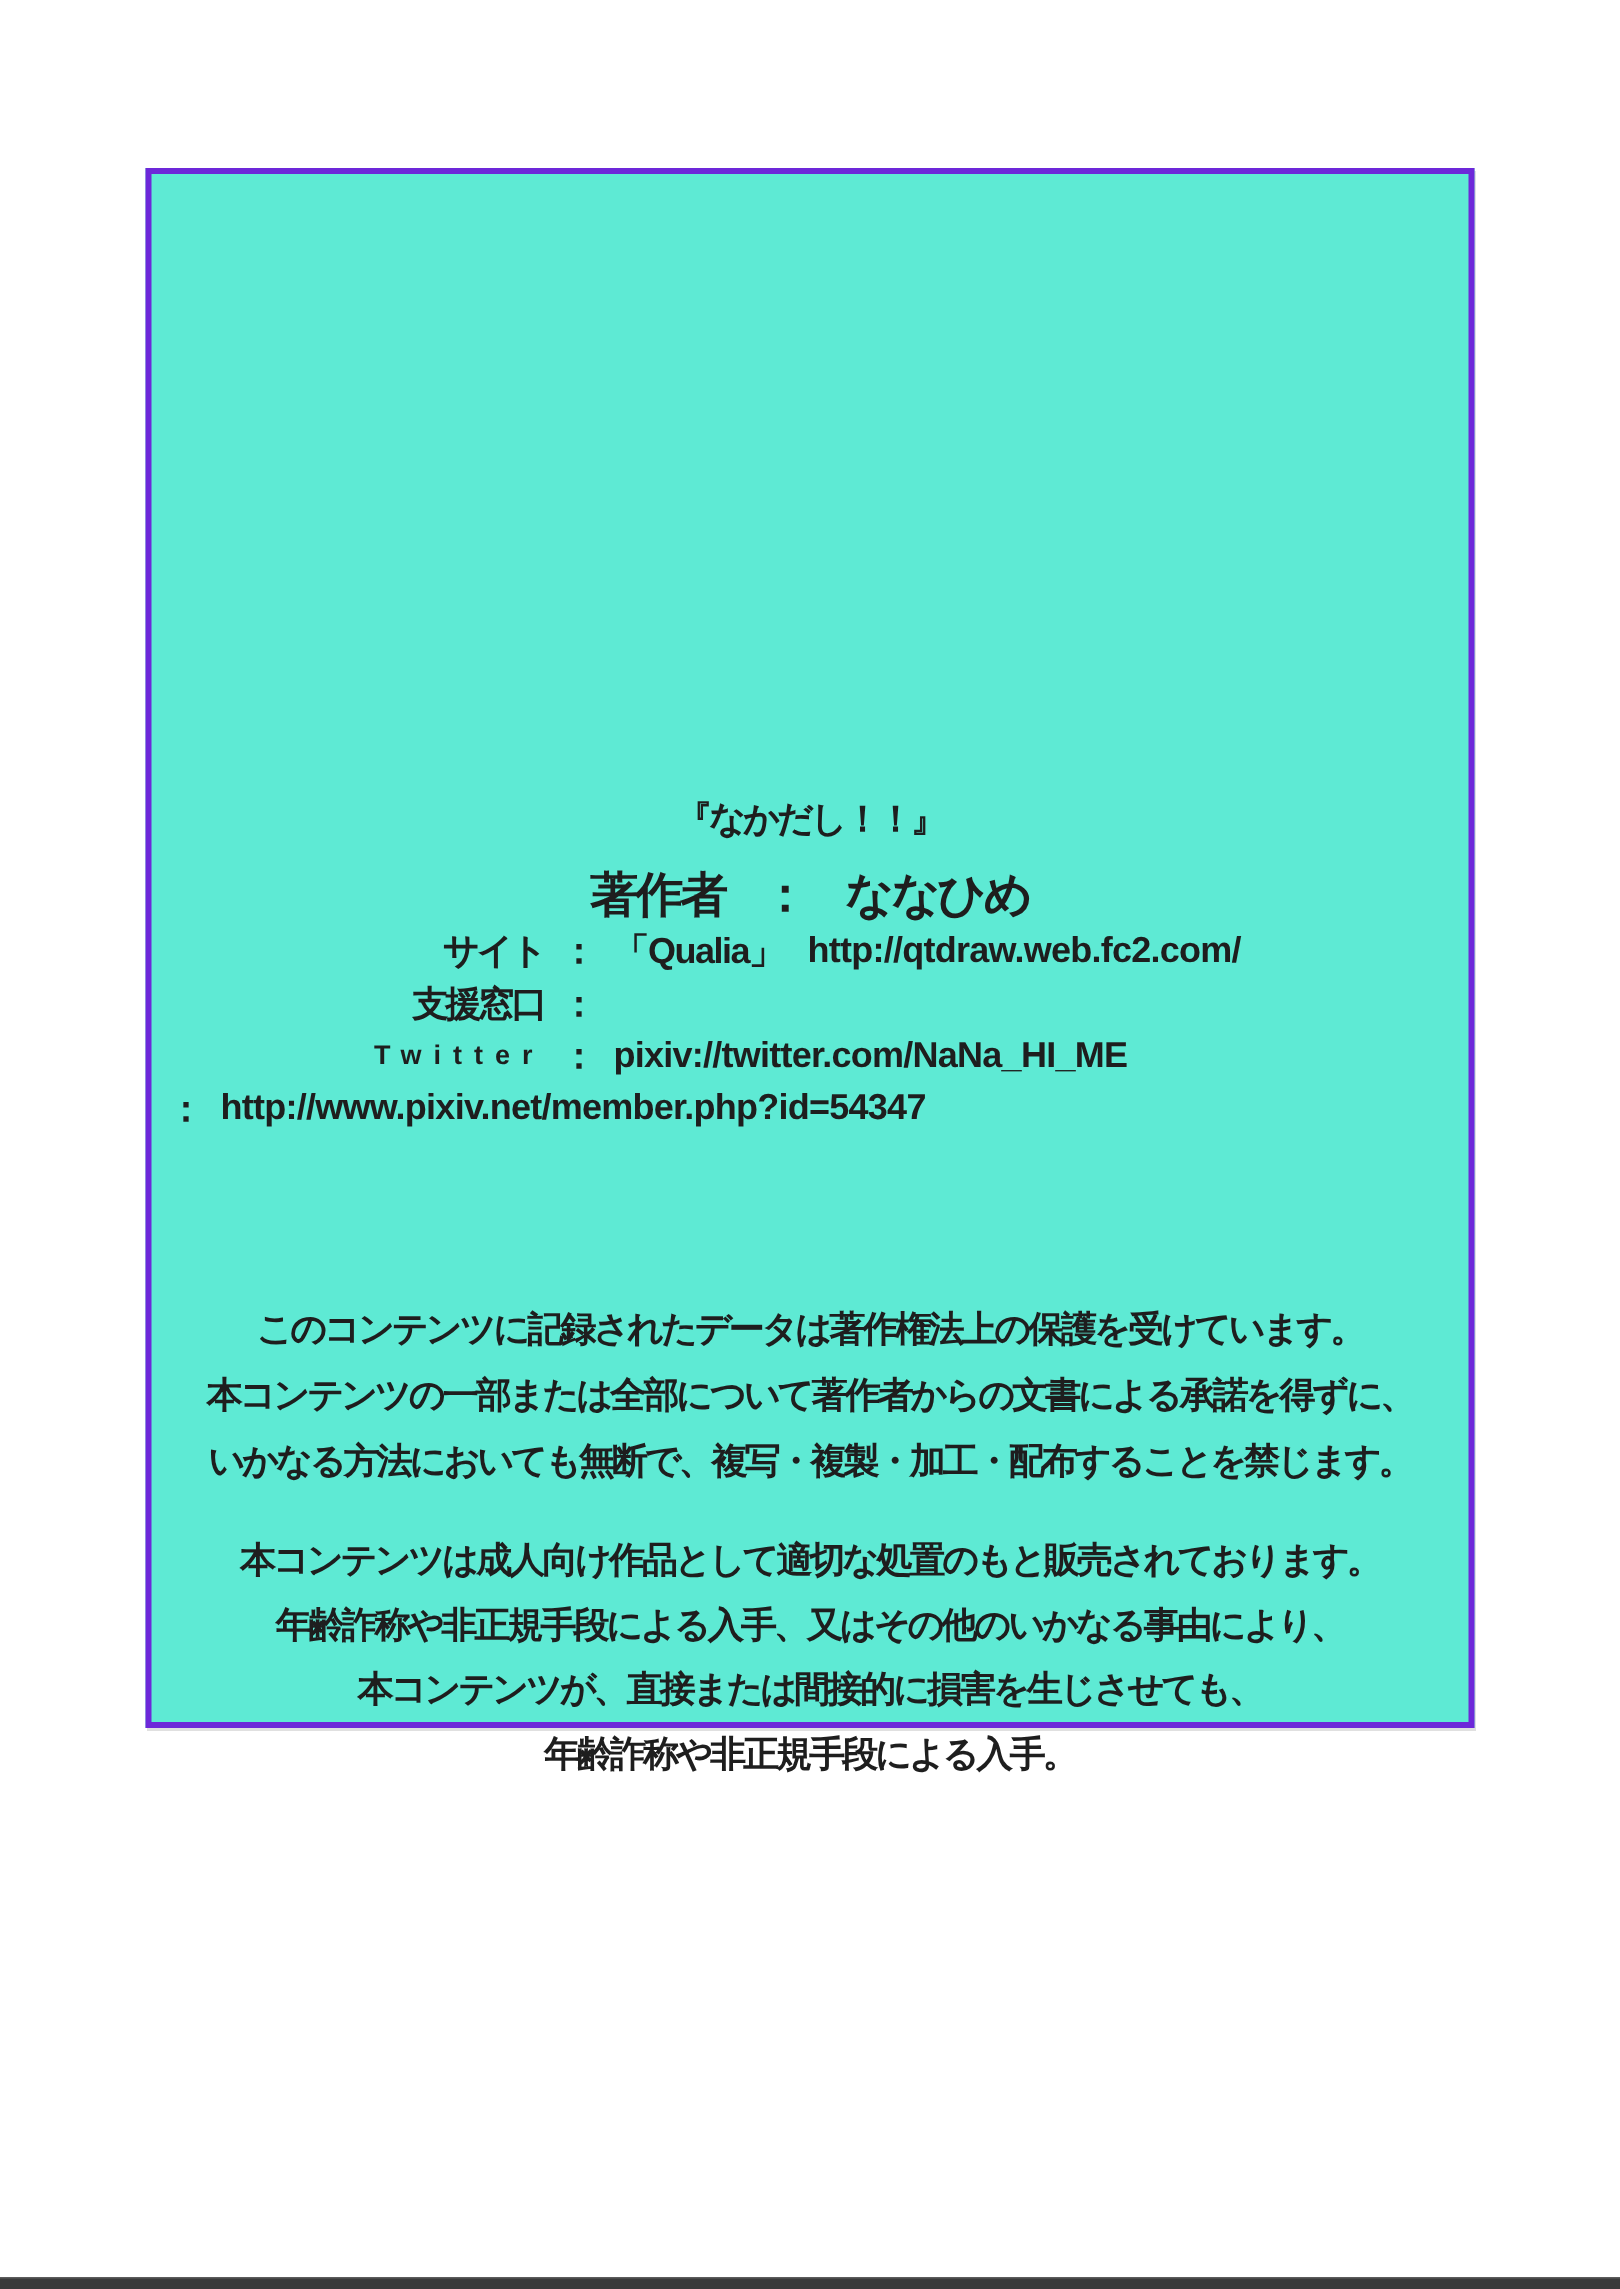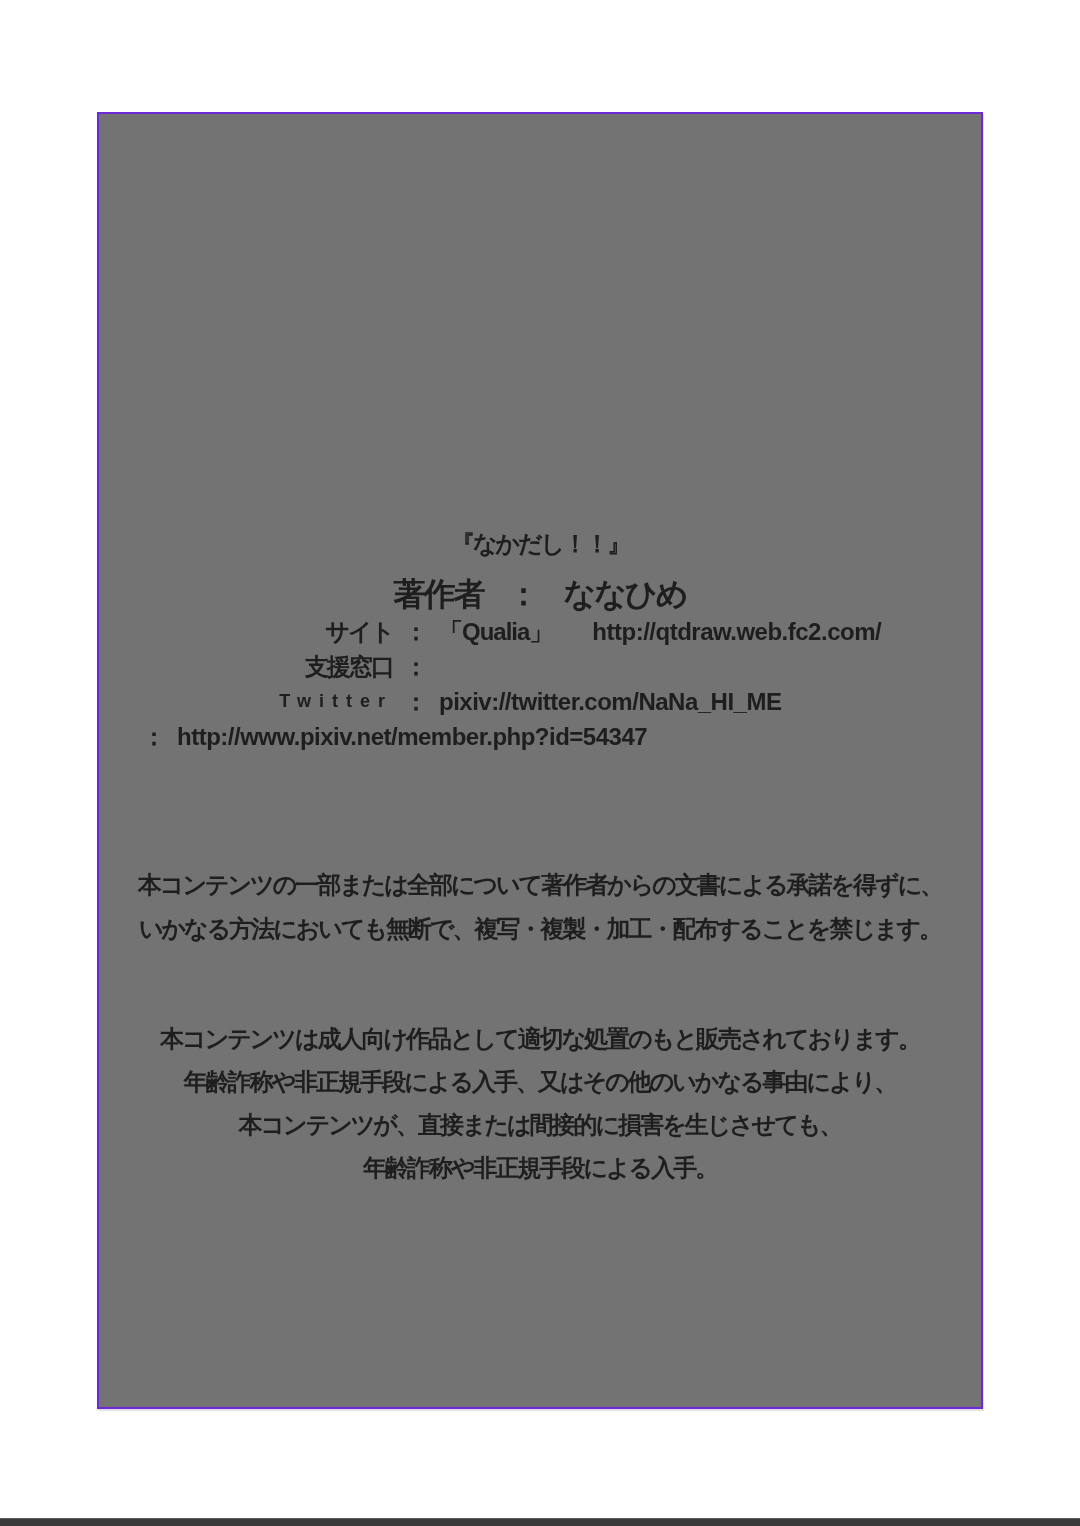--- a/index.html
+++ b/index.html
@@ -8,23 +8,23 @@
     background: #ffffff;
     font-family: "Liberation Sans", "DejaVu Sans", sans-serif;
     font-weight: bold;
     color: #1e1e1e;
     position: relative;
     overflow: hidden;
   }
   .colophon-box {
     position: absolute;
     left: 97px; top: 112px;
-    width: 886px; height: 1297px;
-    border: 2px solid #6d28d9;
-    background: #737373;
+    width: 886px; height: 1040px;
+    border: 4px solid #6d28d9;
+    background: #5eead4;
     box-shadow: 1px 2px 0 rgba(0,0,0,0.12);
   }
   .work-title {
     position: absolute; top: 414px; left: 0; width: 100%;
     text-align: center;
     font-size: 24px; letter-spacing: -2px;
     white-space: nowrap;
   }
   .author-line {
     position: absolute; top: 459px; left: 0; width: 100%;
@@ -34,26 +34,25 @@
   }
   .author-line .sep { margin: 0 24px; letter-spacing: 0; }
   .contact-block {
     position: absolute; top: 500px; left: 0; width: 100%;
   }
   .contact-row {
     display: flex; align-items: center;
     height: 35px;
     font-size: 24px; letter-spacing: -2px;
     white-space: nowrap;
-    padding-left: 32px;
   }
   .contact-label { width: 262px; text-align: right; }
   .contact-label.latin { letter-spacing: 8px; font-size: 18px; }
   .contact-colon { width: 46px; text-align: center; letter-spacing: 0; }
-  .contact-value { flex: 1; text-align: left; display: flex; align-items: center; gap: 24px; }
+  .contact-value { flex: 1; text-align: left; display: flex; align-items: center; }
   .contact-name { margin-right: 16px; letter-spacing: -1px; }
   .contact-name:empty { display: none; }
   .contact-url { letter-spacing: -0.5px; }
   .notice-block {
     position: absolute; left: 0; width: 100%;
     text-align: center;
     font-size: 24px; letter-spacing: -2px;
   }
   .notice-copyright { top: 749px; }
   .notice-copyright .notice-line { line-height: 44px; }
@@ -104,20 +103,21 @@
     <div class="contact-row">
       <span class="contact-colon">：</span>
       <span class="contact-value">
 
         <span class="contact-url">http://www.pixiv.net/member.php?id=54347</span>
       </span>
     </div>
   </div>
 
   <div class="notice-block notice-copyright">
+    <div class="notice-line">このコンテンツに記録されたデータは著作権法上の保護を受けています。</div>
     <div class="notice-line">本コンテンツの一部または全部について著作者からの文書による承諾を得ずに、</div>
     <div class="notice-line">いかなる方法においても無断で、複写・複製・加工・配布することを禁じます。</div>
   </div>
 
   <div class="notice-block notice-disclaimer">
     <div class="notice-line">本コンテンツは成人向け作品として適切な処置のもと販売されております。</div>
     <div class="notice-line">年齢詐称や非正規手段による入手、又はその他のいかなる事由により、</div>
     <div class="notice-line">本コンテンツが、直接または間接的に損害を生じさせても、</div>
     <div class="notice-line">年齢詐称や非正規手段による入手。</div>
   </div>

